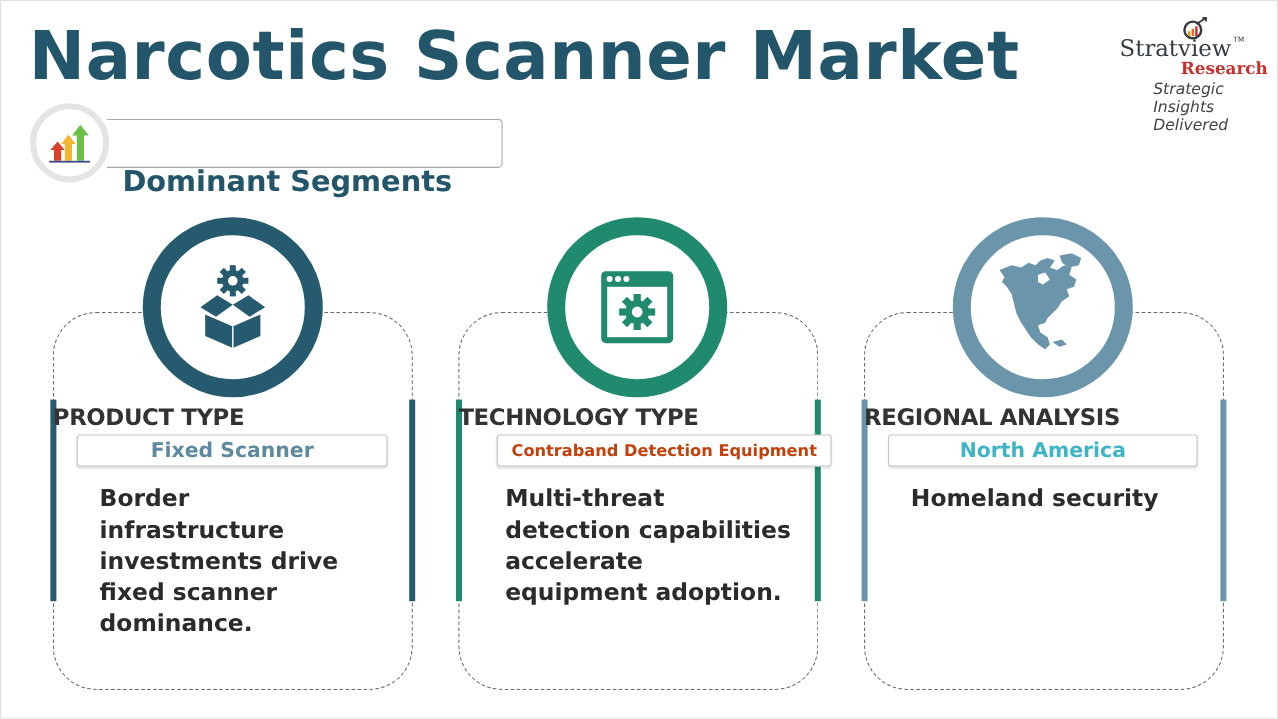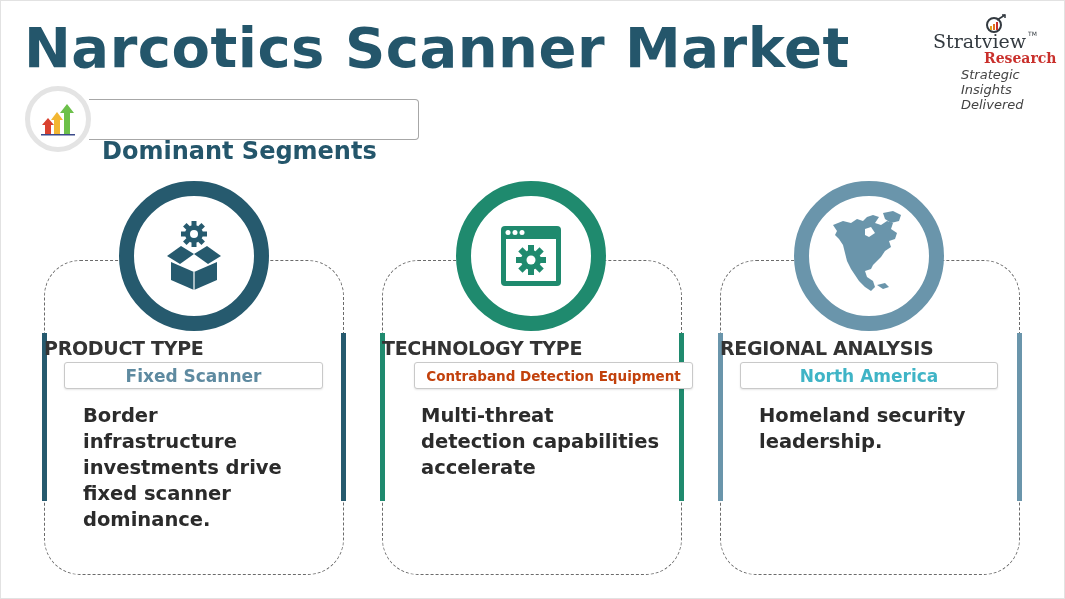--- a/index.html
+++ b/index.html
@@ -156,31 +156,31 @@
       <circle r="4.5" fill="#fff"></circle>
     </g>
   </svg>
 </div>
 <div class="heading" style="left:382px;">TECHNOLOGY TYPE</div>
 <div class="pill" style="left:402px; width:279px; font-size:13.5px; color:#c2410c;margin-left:12px;">Contraband Detection Equipment</div>
 <div class="desc" style="left:421px;">
   <div>Multi-threat</div>
   <div>detection capabilities</div>
   <div>accelerate</div>
+  <div>equipment adoption.</div>
 </div>
 
 <div class="card" style="left:720px;"></div>
 <div class="bar" style="left:718px; background:#6a95ab;"></div>
 <div class="bar" style="left:1017px; background:#6a95ab;"></div>
 <div class="ring" style="left:794px; border-color:#6a95ab;">
   <svg width="80" height="90" viewBox="0 0 80 90">
     <path fill="#6a95ab" d="M4 14 L14 10 L22 12 L28 8 L34 10 L38 6 L44 4 L50 6 L46 12 L52 14 L58 10 L64 12 L62 18 L68 22 L66 28 L60 30 L62 36 L56 40 L52 46 L48 50 L44 54 L42 58 L36 60 L38 66 L44 70 L46 76 L42 80 L36 76 L30 70 L26 64 L22 58 L18 50 L16 42 L14 34 L10 28 L6 24 L8 20 Z"></path>
     <path fill="#6a95ab" d="M54 2 L64 0 L72 4 L70 10 L62 12 L56 8 Z"></path>
     <path fill="#6a95ab" d="M48 74 L56 72 L60 76 L54 78 Z"></path>
     <path fill="#ffffff" d="M36 18 L42 16 L46 22 L40 26 L36 24 Z"></path>
   </svg>
 </div>
 <div class="heading" style="left:720px;">REGIONAL ANALYSIS</div>
 <div class="pill" style="left:740px; width:258px; font-size:17px; color:#3fb4c6;">North America</div>
 <div class="desc" style="left:759px;">
   <div>Homeland security</div>
-  <div>leadership.</div>
 </div>
 
 </body></html>

